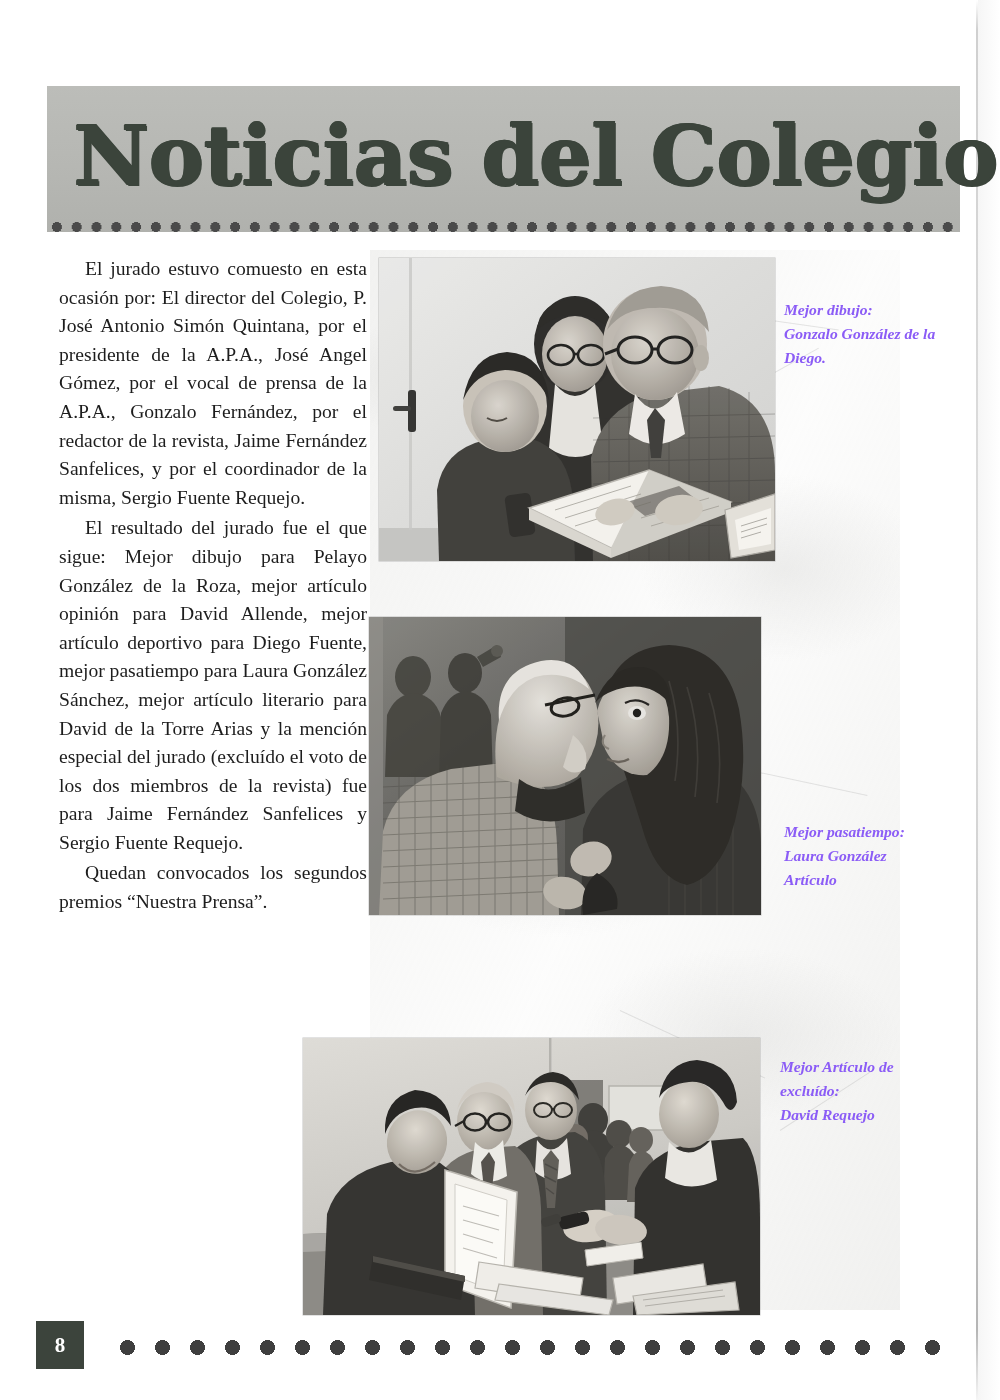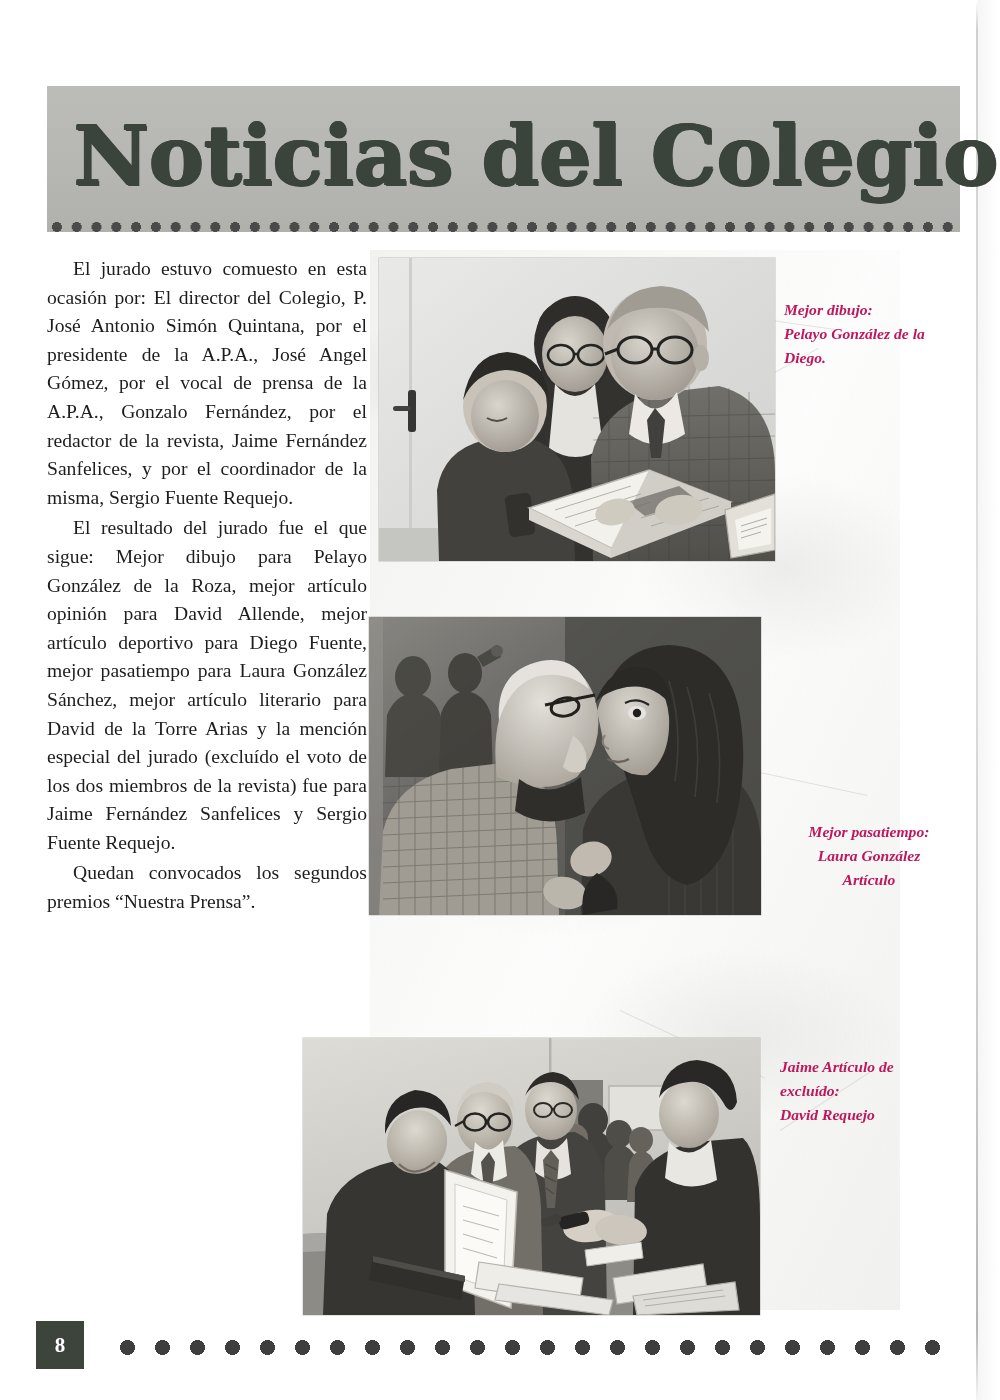--- a/index.html
+++ b/index.html
@@ -94,21 +94,21 @@
     left: 47px;
     top: 255px;
     width: 320px;
     font-size: 19.6px;
     line-height: 28.6px;
     color: #1d1d1d;
     text-align: justify;
     text-justify: inter-word;
   }
   .col-text p {
-    margin: 0 0 2px 0;
+    margin: 0 0 2px 12px;
     text-indent: 26px;
   }
 
   
   .paper-band {
     position: absolute;
     left: 370px;
     top: 250px;
     width: 530px;
     height: 1060px;
@@ -138,21 +138,21 @@
   .photo svg { display: block; width: 100%; height: 100%; }
 
   
   .caption {
     position: absolute;
     font-family: "Liberation Serif", serif;
     font-style: italic;
     font-weight: bold;
     font-size: 15.6px;
     line-height: 24px;
-    color: #be185d;
+    color: #8b5cf6;
   }
 
   
   .pagenum-box {
     position: absolute;
     left: 36px;
     top: 1321px;
     width: 48px;
     height: 48px;
     background: #3c443c;
@@ -311,21 +311,21 @@
         <line x1="362" y1="274" x2="388" y2="266"></line>
         <line x1="362" y1="280" x2="382" y2="274"></line>
       </g>
 
       <rect x="0" y="0" width="396" height="303" fill="#ffffff" opacity="0.04"></rect>
     </svg>
   </div>
 
   <div class="caption" style="left:784px; top:298px; width:160px;">
     <div>Mejor dibujo:</div>
-    <div>Pelayo González de la</div>
+    <div>Gonzalo González de la</div>
     <div>Diego.</div>
   </div>
 
   <div class="photo softscan" style="left:369px; top:617px; width:392px; height:298px;">
     <svg viewBox="0 0 392 298" preserveAspectRatio="none">
       <defs>
         <linearGradient id="bg2" x1="0" y1="0" x2="1" y2="1">
           <stop offset="0%" stop-color="#8e8d88"></stop>
           <stop offset="40%" stop-color="#6f6e6a"></stop>
           <stop offset="100%" stop-color="#55544f"></stop>
@@ -419,21 +419,21 @@
 
       <ellipse cx="222" cy="242" rx="21" ry="17" fill="#cbc5bb" transform="rotate(-18 222 242)"></ellipse>
       <ellipse cx="196" cy="276" rx="22" ry="16" fill="#c6c0b6" transform="rotate(12 196 276)"></ellipse>
 
       <path d="M228 256 Q252 270 248 292 L214 298 Q210 270 228 256 Z" fill="#2b2a27"></path>
 
       <rect x="0" y="0" width="392" height="298" fill="#000000" opacity="0.05"></rect>
     </svg>
   </div>
 
-  <div class="caption" style="left:784px; top:820px; width:170px;text-align:center;">
+  <div class="caption" style="left:784px; top:820px; width:170px;">
     <div>Mejor pasatiempo:</div>
     <div>Laura González</div>
     <div>Artículo</div>
   </div>
 
   <div class="photo softscan" style="left:303px; top:1038px; width:457px; height:277px;">
     <svg viewBox="0 0 457 277" preserveAspectRatio="none">
       <defs>
         <linearGradient id="wall3" x1="0" y1="0" x2="0.4" y2="1">
           <stop offset="0%" stop-color="#dddbd6"></stop>
@@ -530,21 +530,21 @@
           <line x1="340" y1="262" x2="420" y2="252"></line>
           <line x1="342" y1="268" x2="422" y2="258"></line>
         </g>
         <path d="M282 212 L338 204 L340 220 L284 228 Z" fill="#f0eee9" stroke="#bab7b0" stroke-width="1"></path>
       </g>
       <rect x="0" y="0" width="457" height="277" fill="#ffffff" opacity="0.03"></rect>
     </svg>
   </div>
 
   <div class="caption" style="left:780px; top:1055px; width:170px;">
-    <div>Jaime Artículo de</div>
+    <div>Mejor Artículo de</div>
     <div>excluído:</div>
     <div>David Requejo</div>
   </div>
 
   <div class="pagenum-box">
     <span>8</span>
   </div>
   <div class="dotrule dotrule-bottom"></div>
 
 </div>

